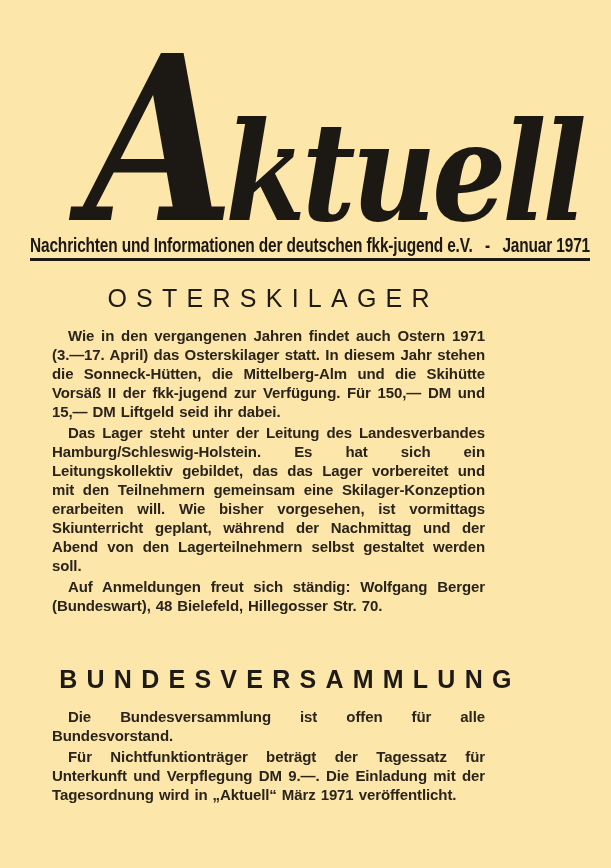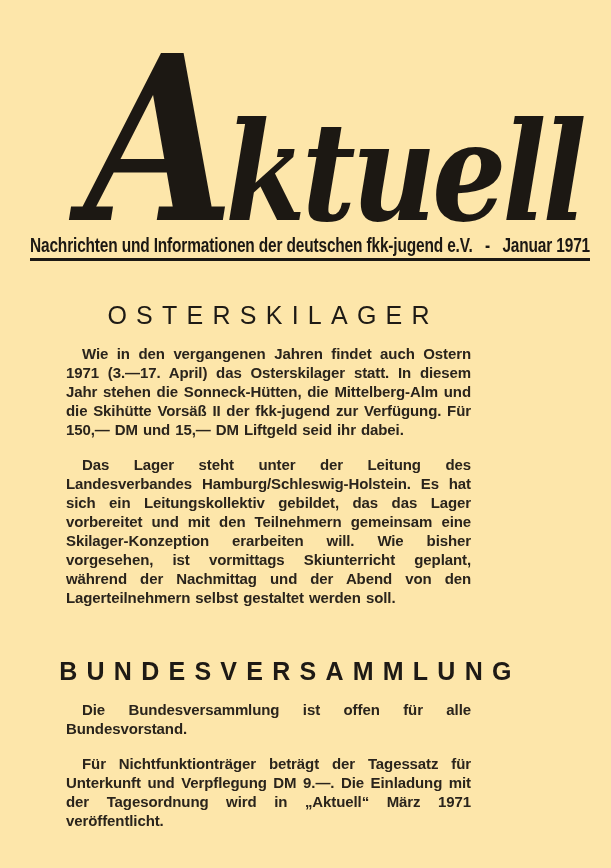--- a/index.html
+++ b/index.html
@@ -39,24 +39,24 @@
   
   .content { padding: 0 36px 0 50px; }
   .article-heading {
     margin: 0; text-align: center;
     font-size: 25px; line-height: 26px;
     font-weight: 500;
     letter-spacing: 0.37em; text-indent: 0.37em; 
     color: #1e1a15;
     white-space: nowrap;
   }
-  .heading-1 { margin-top: 41px; margin-bottom: 15px; }
+  .heading-1 { margin-top: 24px; margin-bottom: 15px; }
   .heading-2 { margin-top: 51px; margin-bottom: 15px; font-weight: bold; }
   .body-par {
-    margin: 16px;
+    margin: 2px;
     font-size: 15px; line-height: 19px;
     font-weight: bold;
     letter-spacing: -0.1px;
     word-spacing: 1px;
     text-align: justify;
     text-indent: 16px;
     color: #2a241c;
   }
 </style>
 </head>
@@ -72,20 +72,21 @@
       <div class="tagline-rule"></div>
     </div>
   </header>
 
   <main class="content">
 
     <section>
       <h2 class="article-heading heading-1">OSTERSKILAGER</h2>
       <p class="body-par">Wie in den vergangenen Jahren findet auch Ostern 1971 (3.—17. April) das Osterskilager statt. In diesem Jahr stehen die Sonneck-Hütten, die Mittelberg-Alm und die Skihütte Vorsäß II der fkk-jugend zur Verfügung. Für 150,— DM und 15,— DM Liftgeld seid ihr dabei.</p>
       <p class="body-par">Das Lager steht unter der Leitung des Landesverbandes Hamburg/Schleswig-Holstein. Es hat sich ein Leitungskollektiv gebildet, das das Lager vorbereitet und mit den Teilnehmern gemeinsam eine Skilager-Konzeption erarbeiten will. Wie bisher vorgesehen, ist vormittags Skiunterricht geplant, während der Nachmittag und der Abend von den Lagerteilnehmern selbst gestaltet werden soll.</p>
+      <p class="body-par">Auf Anmeldungen freut sich ständig: Wolfgang Berger (Bundeswart), 48 Bielefeld, Hillegosser Str. 70.</p>
     </section>
 
     <section>
       <h2 class="article-heading heading-2">BUNDESVERSAMMLUNG</h2>
       <p class="body-par">Die Bundesversammlung ist offen für alle Bundesvorstand.</p>
       <p class="body-par">Für Nichtfunktionträger beträgt der Tagessatz für Unterkunft und Verpflegung DM 9.—. Die Einladung mit der Tagesordnung wird in „Aktuell“ März 1971 veröffentlicht.</p>
     </section>
 
   </main>
 

